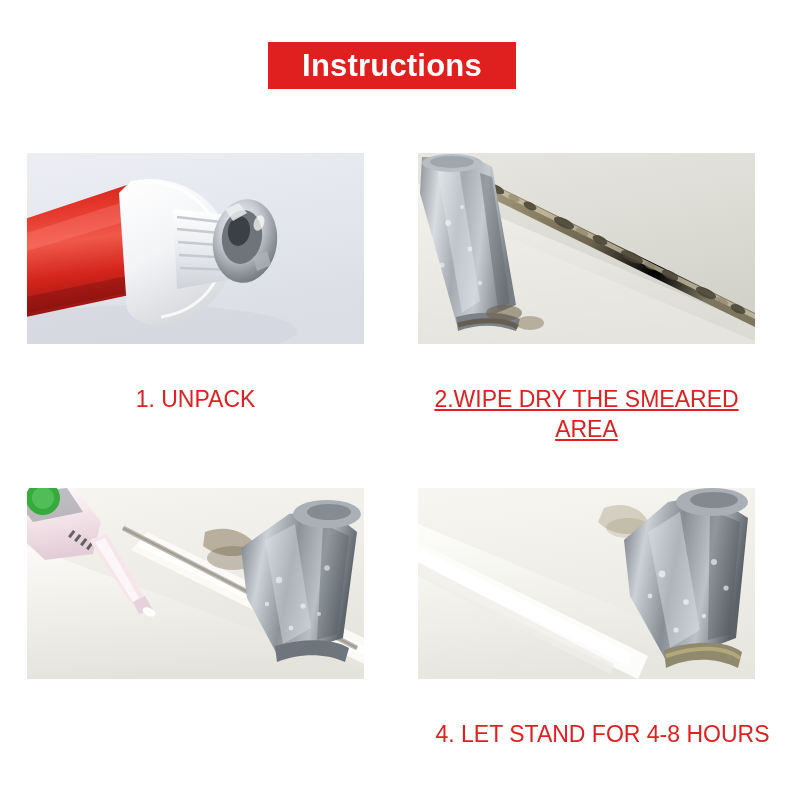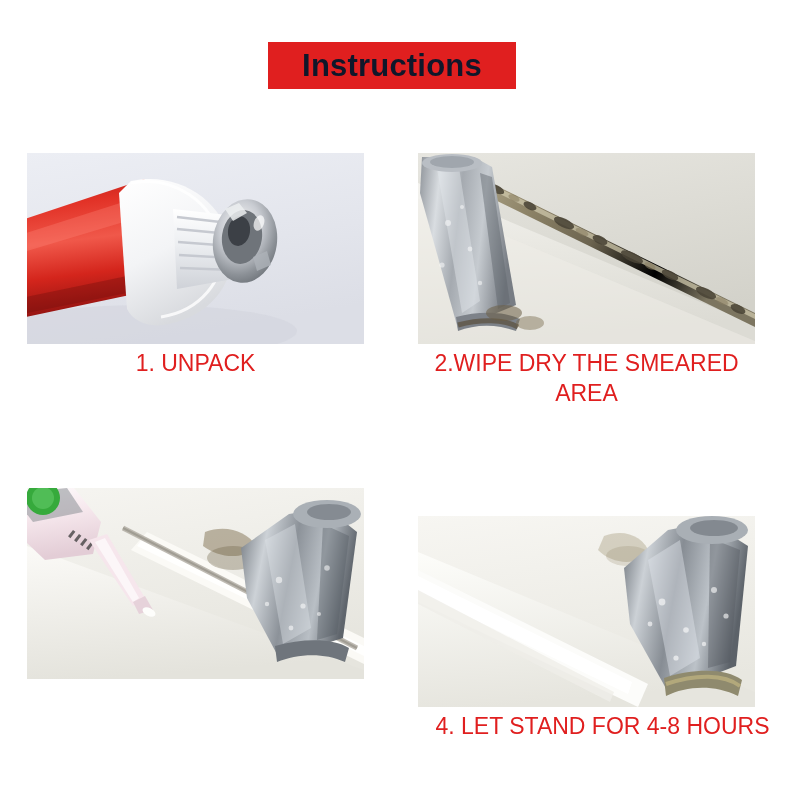--- a/index.html
+++ b/index.html
@@ -19,58 +19,58 @@
   .title-banner {
     position: absolute;
     left: 268px; top: 42px;
     width: 248px; height: 47px;
     background: #e01f1f;
     display: flex;
     align-items: center;
     justify-content: center;
   }
   .title-banner .title-text {
-    color: #0f172a;
+    color: #ffffff;
     font-size: 31px;
     font-weight: bold;
     letter-spacing: 0.2px;
     line-height: 1;
     white-space: nowrap;
   }
 
   
   .grid {
     position: absolute;
     left: 0; top: 0;
     width: 800px; height: 800px;
   }
   .step { position: absolute; }
 
   .step-1 { left: 27px;  top: 153px; width: 337px; }
   .step-2 { left: 418px; top: 153px; width: 337px; }
   .step-3 { left: 27px;  top: 488px; width: 337px; }
-  .step-4 { left: 418px; top: 516px; width: 369px; }
+  .step-4 { left: 418px; top: 488px; width: 369px; }
 
   .photo {
     width: 337px; height: 191px;
     overflow: hidden;
     position: relative;
     background: #e8e9ee;
   }
   .photo svg { display: block; width: 337px; height: 191px; }
 
   .caption {
-    margin-top: 4px;
+    margin-top: 40px;
     color: #e01f1f;
     font-size: 23px;
     line-height: 1.32;
     text-align: center;
     white-space: pre-line;
   }
-  .caption.cap-left-ind { text-align: center; }
+  .caption.cap-left-ind { text-align: center; text-decoration: underline; }
 </style>
 </head>
 <body>
 
 <div id="page">
 
   <div class="title-banner">
     <span class="title-text">Instructions</span>
   </div>
 

